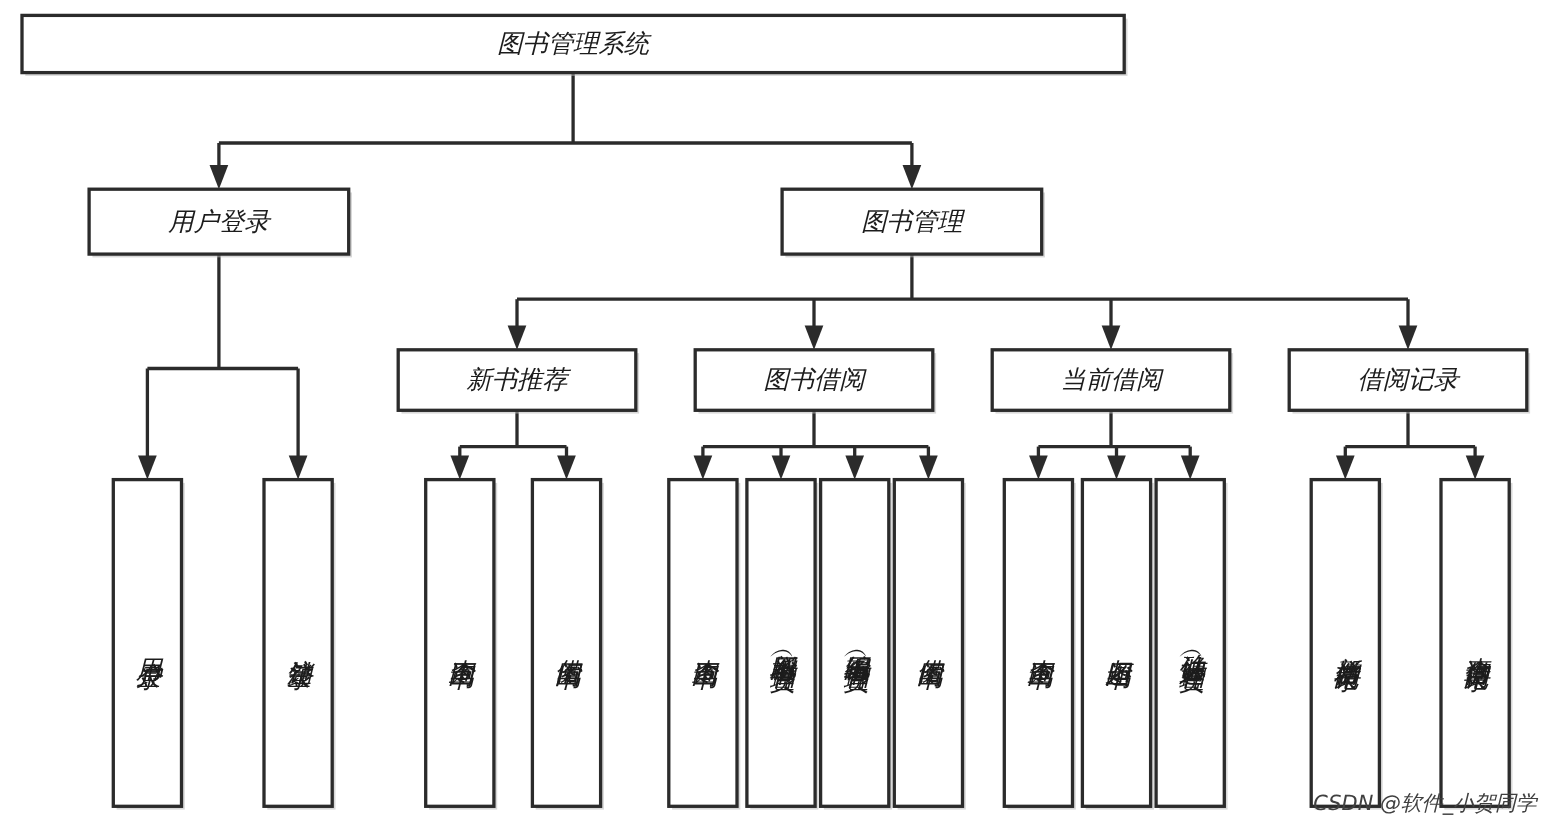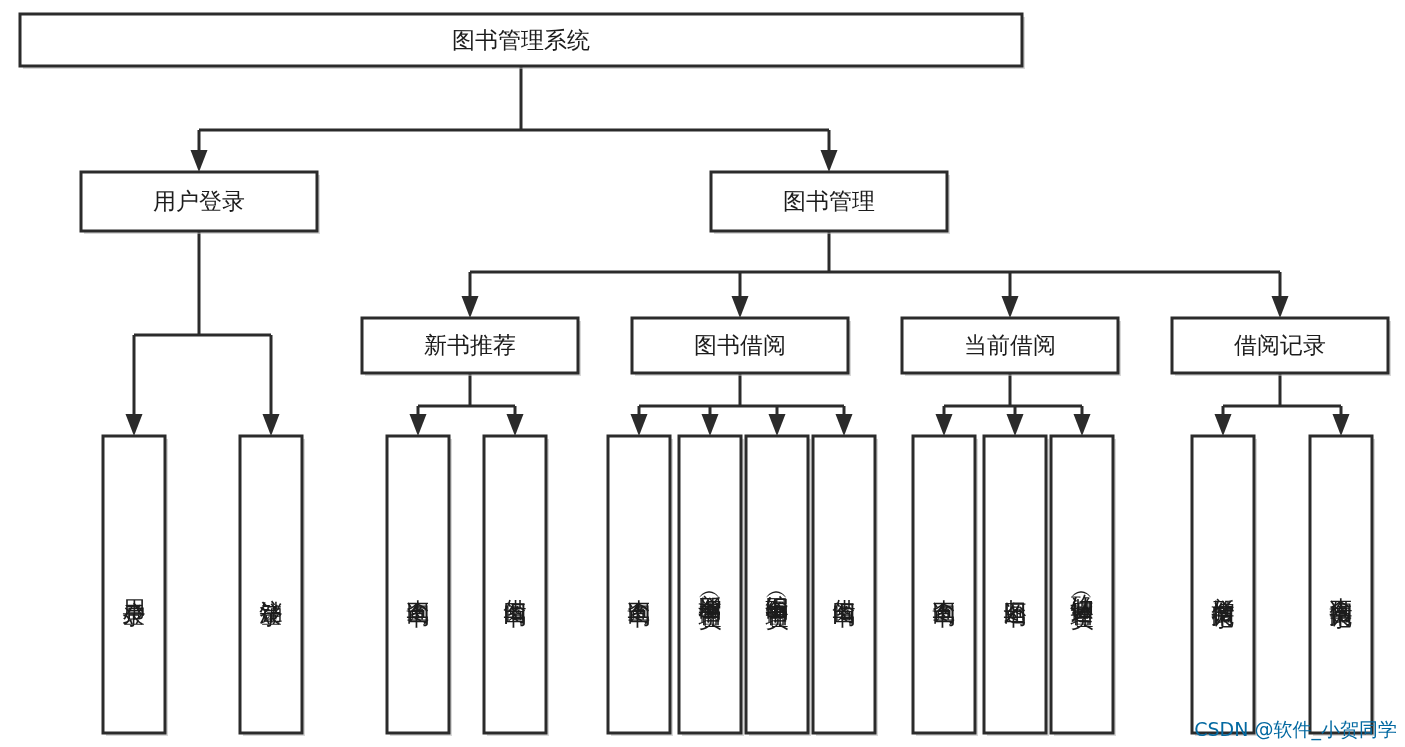--- a/index.html
+++ b/index.html
@@ -11,20 +11,21 @@
     width: 1405px;
     height: 747px;
     font-family: "DejaVu Sans", "Liberation Sans", sans-serif;
     overflow: hidden;
     position: relative;
   }
   #diagram-root {
     position: relative;
     width: 1405px;
     height: 747px;
+    font-style: italic;
   }
   svg.flow {
     position: absolute;
     top: 0;
     left: 0;
     width: 1405px;
     height: 747px;
   }
   .node-box {
     fill: #ffffff;
@@ -66,21 +67,21 @@
     text-align: center;
     white-space: pre-wrap;
     pointer-events: none;
   }
   .watermark {
     position: absolute;
     right: 8px;
     bottom: 4px;
     font-family: "DejaVu Sans", "Liberation Sans", sans-serif;
     font-size: 19px;
-    color: #0369a1;
+    color: #404040;
     white-space: nowrap;
   }
 </style>
 </head>
 <body>
 
 <div id="diagram-root">
 
   <svg class="flow" viewBox="0 0 1405 747" xmlns="http://www.w3.org/2000/svg">
     <defs></defs>

